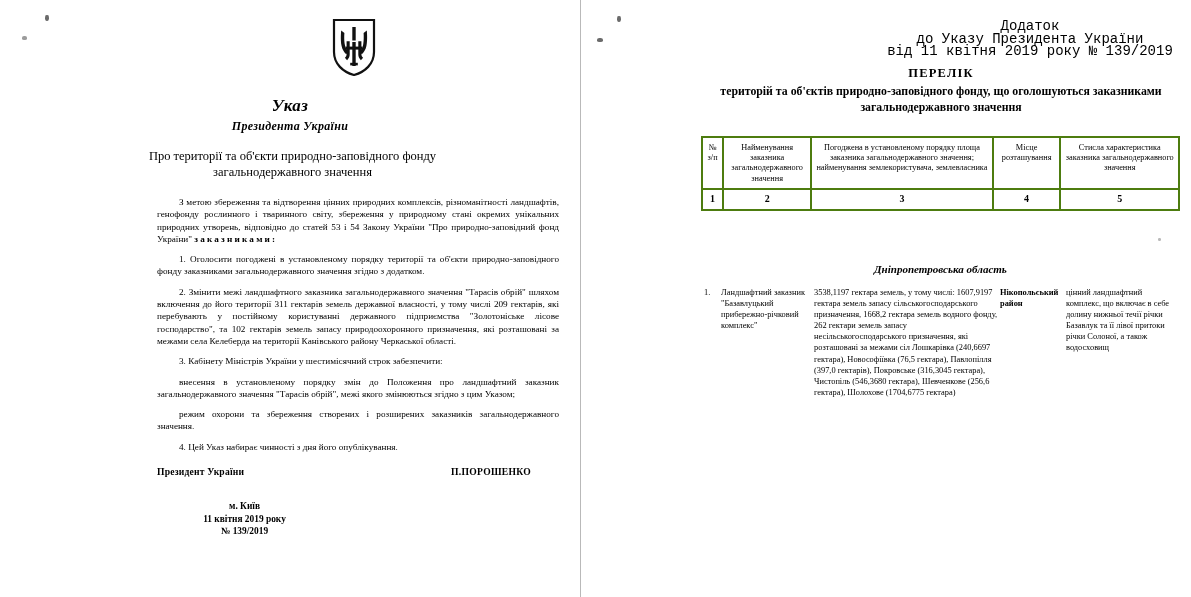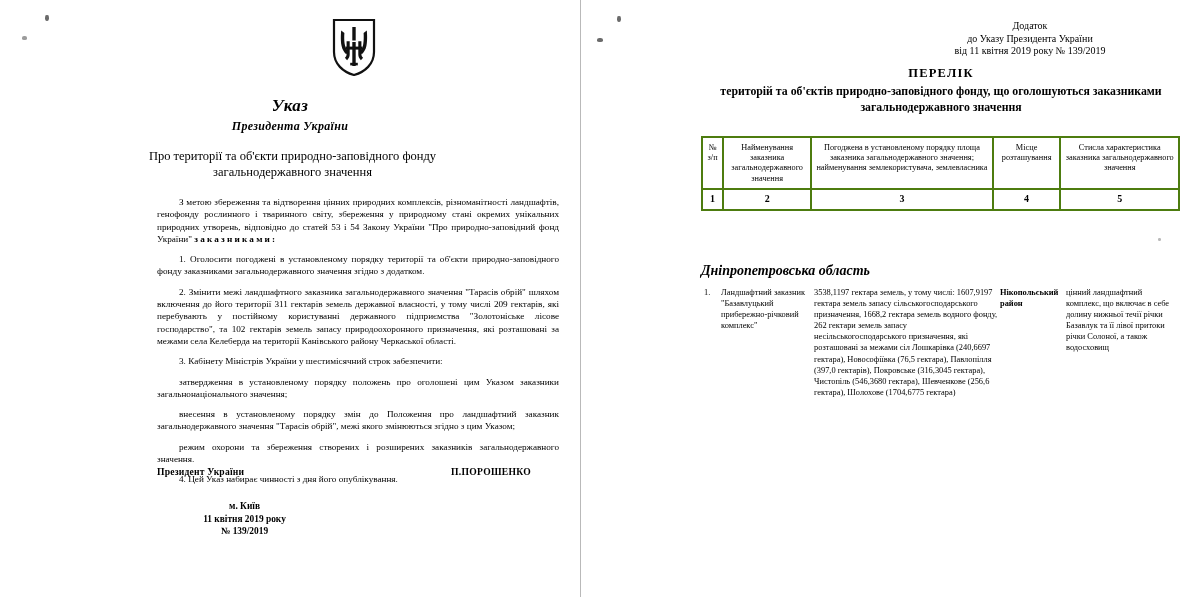--- a/index.html
+++ b/index.html
@@ -60,21 +60,21 @@
   .signature .right{margin-right:28px;letter-spacing:.3px;}
 
   .place-date{
     position:absolute;top:500px;left:157px;width:175px;
     text-align:center;font-size:9.4px;font-weight:bold;line-height:12.5px;
   }
 
   
   .appendix-ref{
     position:absolute;top:20px;left:880px;width:300px;
-    text-align:center;font-size:10px;line-height:12.5px;
+    text-align:center;font-size:14px;line-height:12.5px;font-family:Liberation Mono, monospace;
   }
   .list-title{
     position:absolute;left:701px;width:480px;text-align:center;
     font-weight:bold;
   }
   #perelik-word{top:66px;font-size:12.5px;letter-spacing:1.2px;}
   #perelik-sub{top:83px;font-size:11.8px;line-height:16px;}
 
   
   .tbl{
@@ -91,21 +91,21 @@
     font-size:10px;font-weight:bold;padding:4px 2px 5px 2px;vertical-align:middle;
   }
   .c1{width:16px;}
   .c2{width:83px;}
   .c3{width:187px;}
   .c4{width:63px;}
   .c5{width:117px;}
 
   .region{
     position:absolute;top:263px;left:701px;width:479px;
-    text-align:left;font-style:italic;font-weight:bold;font-size:14px;
+    text-align:center;font-style:italic;font-weight:bold;font-size:11px;
   }
 
   
   .row{
     position:absolute;top:287px;left:701px;width:479px;
     font-size:8.4px;line-height:11.1px;
   }
   .row .cell{position:absolute;top:0;}
   .cell-no{left:3px;width:14px;text-align:left;}
   .cell-name{left:20px;width:88px;}
@@ -139,21 +139,20 @@
     <div class="doc-title" id="title-ukaz">Указ</div>
     <div class="doc-title" id="title-president">Президента України</div>
 
     <div class="doc-subject">Про території та об'єкти природно-заповідного фонду загальнодержавного значення</div>
 
     <div class="body-block" style="top:196px;">
       <p><span>З метою збереження та відтворення цінних природних комплексів, різноманітності ландшафтів, генофонду рослинного і тваринного світу, збереження у природному стані окремих унікальних природних утворень, відповідно до статей 53 і 54 Закону України "Про природно-заповідний фонд України" </span><b class="spaced">заказниками:</b></p>
       <p>1. Оголосити погоджені в установленому порядку території та об'єкти природно-заповідного фонду заказниками загальнодержавного значення згідно з додатком.</p>
       <p>2. Змінити межі ландшафтного заказника загальнодержавного значення "Тарасів обрій" шляхом включення до його території 311 гектарів земель державної власності, у тому числі 209 гектарів, які перебувають у постійному користуванні державного підприємства "Золотоніське лісове господарство", та 102 гектарів земель запасу природоохоронного призначення, які розташовані за межами села Келеберда на території Канівського району Черкаської області.</p>
       <p>3. Кабінету Міністрів України у шестимісячний строк забезпечити:</p>
-      <p>затвердження в установленому порядку положень про оголошені цим Указом заказники загальнонаціонального значення;</p>
       <p>внесення в установленому порядку змін до Положення про ландшафтний заказник загальнодержавного значення "Тарасів обрій", межі якого змінюються згідно з цим Указом;</p>
       <p>режим охорони та збереження створених і розширених заказників загальнодержавного значення.</p>
       <p>4. Цей Указ набирає чинності з дня його опублікування.</p>
     </div>
 
     <div class="signature">
       <span class="left">Президент України</span>
       <span class="right">П.ПОРОШЕНКО</span>
     </div>
 

